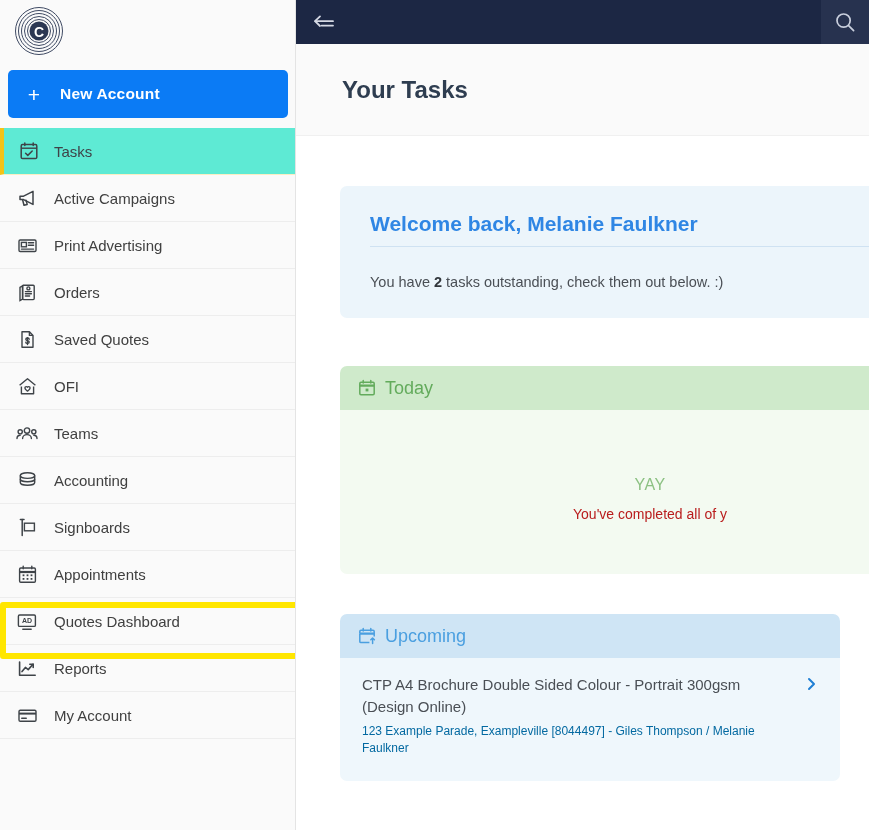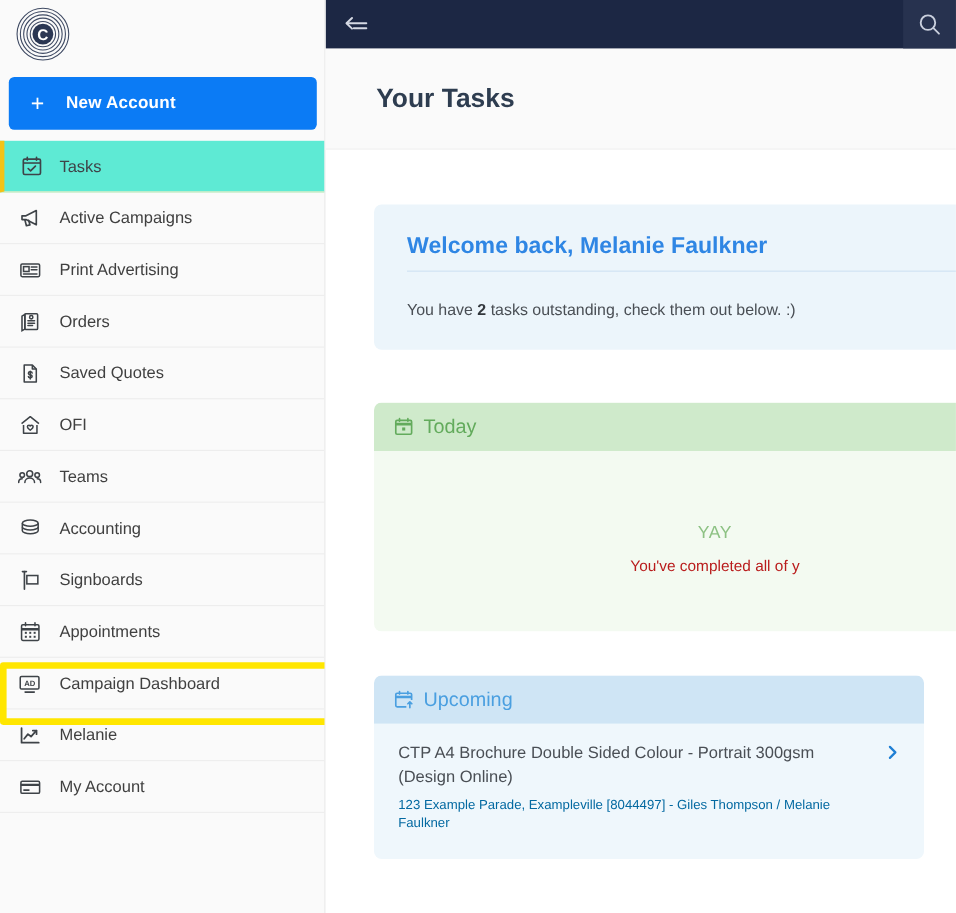--- a/index.html
+++ b/index.html
@@ -307,32 +307,32 @@
       </div>
 
       <div class="nav-item">
         <span class="nav-icon">
           <svg width="22" height="21" viewBox="0 0 22 21" fill="none" stroke="#3e4348" stroke-width="1.4">
             <rect x="2.4" y="4" width="17" height="11.4" rx="1.2"></rect>
             <path d="M6.8 18.2h8.4" stroke-linecap="round"></path>
             <text x="11" y="12.4" text-anchor="middle" font-family="Liberation Sans, sans-serif" font-size="7" font-weight="bold" fill="#3e4348" stroke="none">AD</text>
           </svg>
         </span>
-        <span class="nav-label">Campaign Dashboard</span>
+        <span class="nav-label">Quotes Dashboard</span>
       </div>
 
       <div class="nav-item">
         <span class="nav-icon">
           <svg width="21" height="21" viewBox="0 0 21 21" fill="none" stroke="#3e4348" stroke-width="1.6" stroke-linecap="round" stroke-linejoin="round">
             <path d="M2.6 4v13.2h15.6"></path>
             <path d="M5 13.6l3.4-4.2 2.8 2.2 4.8-5.4"></path>
             <path d="M12.8 6.2h3.4v3.2"></path>
           </svg>
         </span>
-        <span class="nav-label">Melanie</span>
+        <span class="nav-label">Reports</span>
       </div>
 
       <div class="nav-item">
         <span class="nav-icon">
           <svg width="21" height="21" viewBox="0 0 21 21" fill="none" stroke="#3e4348" stroke-width="1.4">
             <rect x="2" y="5.2" width="17" height="11" rx="1.3"></rect>
             <path d="M2 8.6h17" stroke-width="2"></path>
             <path d="M4.8 13.2h4.4" stroke-linecap="round" stroke-width="1.6"></path>
           </svg>
         </span>

